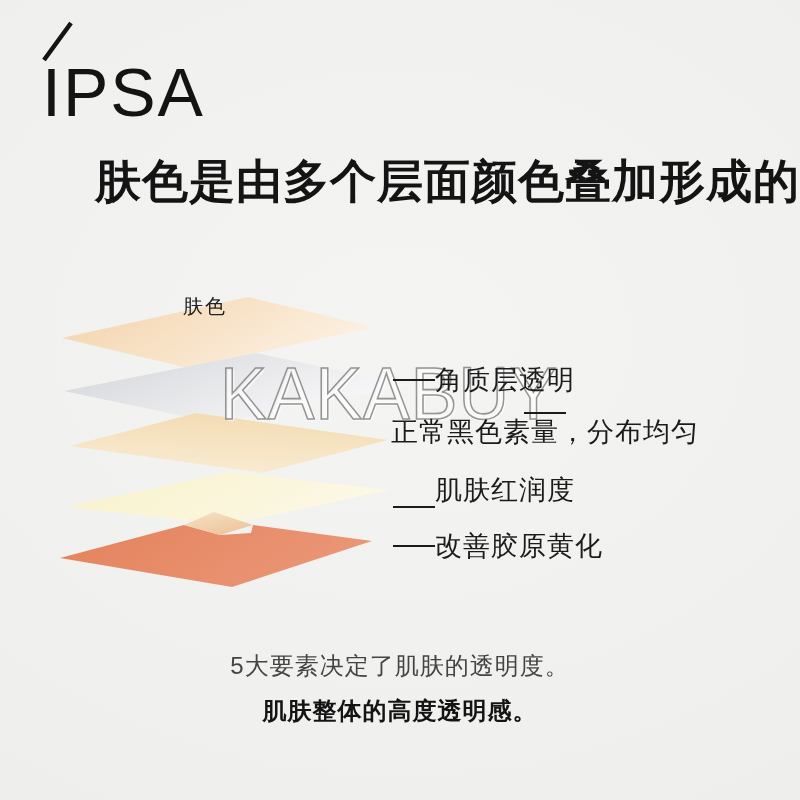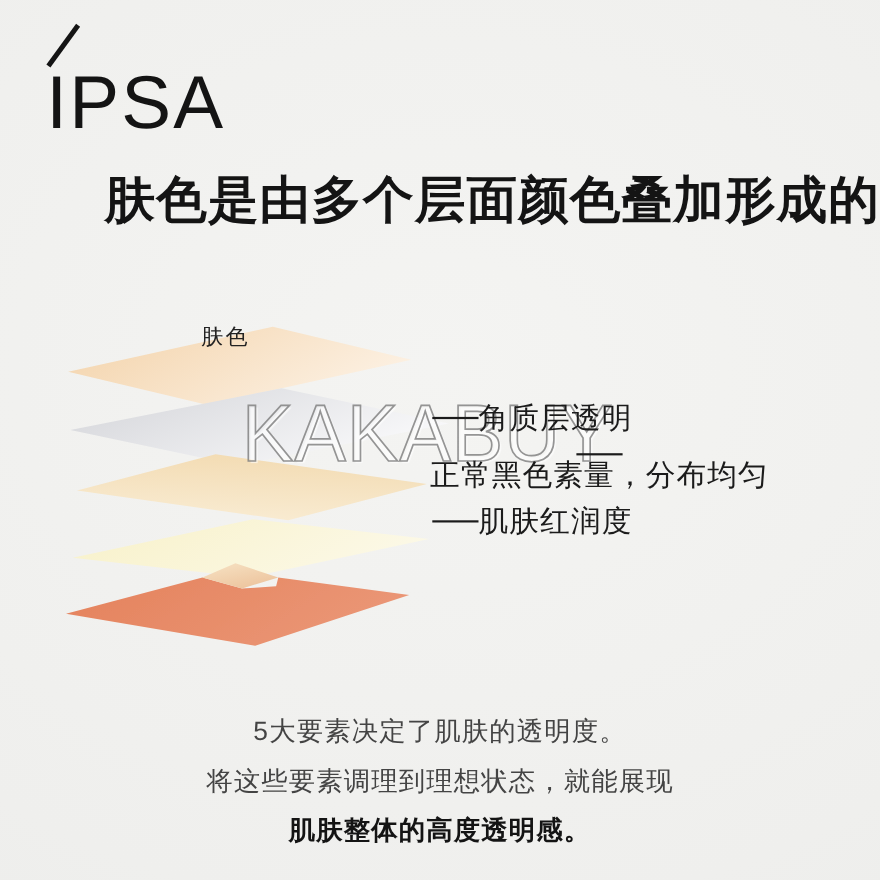--- a/index.html
+++ b/index.html
@@ -34,21 +34,21 @@
     white-space:nowrap;pointer-events:none;
   }
   
   .callout{
     position:absolute;display:flex;align-items:center;
     color:#1b1b1b;font-size:27px;letter-spacing:1px;white-space:nowrap;
   }
   .callout .dash{width:42px;height:2px;background:#1b1b1b;flex:0 0 auto;}
   .callout-1{left:393px;top:362px;}
   .callout-2{left:391px;top:412px;flex-direction:column;}
-  .callout-3{left:393px;top:456px;}
+  .callout-3{left:393px;top:472px;align-items:flex-end;}
   .callout-4{left:393px;top:528px;}
   
   .footer{
     position:absolute;top:643px;left:0;width:800px;text-align:center;
     font-size:24px;line-height:45px;color:#444;letter-spacing:1px;
   }
   .footer .strong{color:#141414;font-weight:700;}
 </style>
 </head>
 <body>
@@ -111,20 +111,23 @@
     <span>角质层透明</span>
   </div>
   <div class="callout callout-2">
     <span class="dash"></span>
     <span>正常黑色素量，分布均匀</span>
   </div>
   <div class="callout callout-3">
     <span class="dash"></span>
     <span>肌肤红润度</span>
   </div>
+  <div class="callout callout-4">
+    <span class="dash"></span>
+    <span>改善胶原黄化</span>
+  </div>
 
   <div class="footer">
     <div>5大要素决定了肌肤的透明度。</div>
-    <div>将这些要素调理到理想状态，就能展现</div>
     <div class="strong">肌肤整体的高度透明感。</div>
   </div>
 
 </div>
 
 </body></html>

